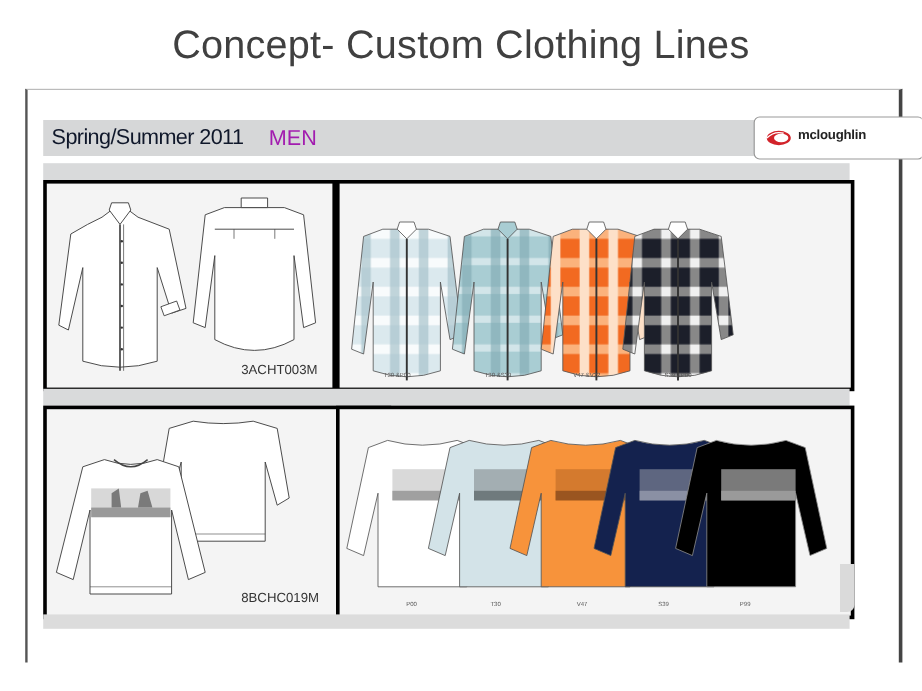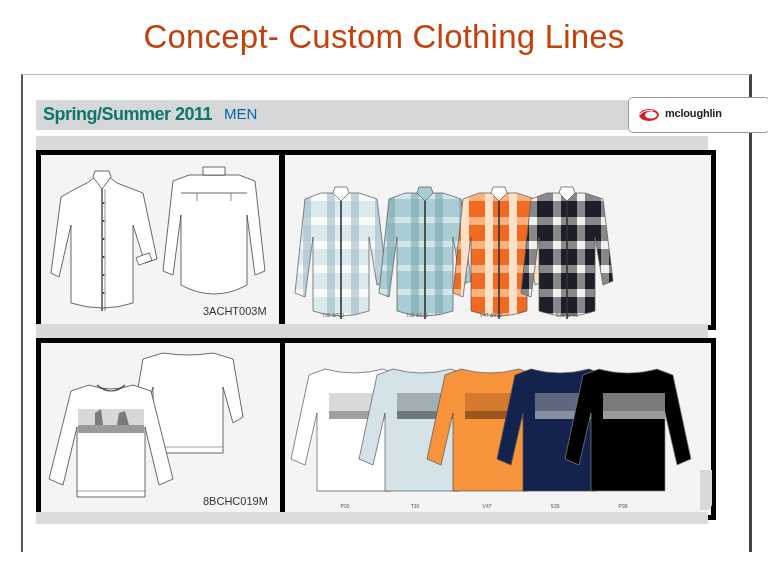--- a/index.html
+++ b/index.html
@@ -1,27 +1,27 @@
 <!DOCTYPE html>
 <html><head>
 <meta charset="utf-8">
 <style>
   html, body { margin:0; padding:0; background:#ffffff; }
   body { width:768px; height:576px; position:relative; overflow:hidden; font-family:"Liberation Sans", sans-serif; }
-  .slide-title { position:absolute; left:0; top:18px; width:768px; text-align:center; font-size:33px; color:#c2410c; font-family:"Liberation Sans", sans-serif; letter-spacing:0.2px; }
+  .slide-title { position:absolute; left:0; top:18px; width:768px; text-align:center; font-size:33px; color:#404040; font-family:"Liberation Sans", sans-serif; letter-spacing:0.2px; }
   .frame { position:absolute; left:21px; top:74px; width:726px; height:477px; border-left:2px solid #555; border-right:3px solid #444; border-top:1px solid #bbb; background:#fff; }
   .sheet { position:absolute; left:36px; top:100px; width:700px; height:424px; }
   .header-bar { position:absolute; left:0; top:0; width:700px; height:30px; background:#d6d7d8; }
-  .season { position:absolute; left:7px; top:4px; font-size:18px; color:#0f766e; font-weight:bold; letter-spacing:-0.5px; }
-  .gender { position:absolute; left:188px; top:5px; font-size:15px; color:#0369a1; }
+  .season { position:absolute; left:7px; top:4px; font-size:18px; color:#0f172a; font-weight:normal; letter-spacing:-0.5px; }
+  .gender { position:absolute; left:188px; top:5px; font-size:18px; color:#a21caf; }
   .logo-box { position:absolute; left:592px; top:-3px; width:104px; height:34px; background:#fff; border:1px solid #999; border-radius:5px;padding-left:36px; }
   .logo-mark { position:absolute; left:8px; top:9px; width:24px; height:16px; }
   .logo-text { position:absolute; left:36px; top:9px; font-size:11px; font-weight:bold; color:#222; letter-spacing:-0.2px; }
   .row-band { position:absolute; left:0; width:672px; height:14px; background:#d9dadb; }
-  .panel { position:absolute; background:#f4f4f4; border:5px solid #000000; }
+  .panel { position:absolute; background:#f4f4f4; border:3px solid #000000; }
   .code { position:absolute; font-size:11px; color:#333; }
   .cap { position:absolute; font-size:5px; color:#555; width:60px; text-align:center; }
   .bottom-bar { position:absolute; left:0; top:412px; width:672px; height:12px; background:#dcdcdc; }
   .scroll-tab { position:absolute; left:664px; top:370px; width:12px; height:40px; background:#dadada; border-radius:0 0 6px 0; }
   svg { position:absolute; overflow:visible; }
 </style>
 </head>
 <body>
 
 <div class="slide-title">Concept- Custom Clothing Lines</div>

